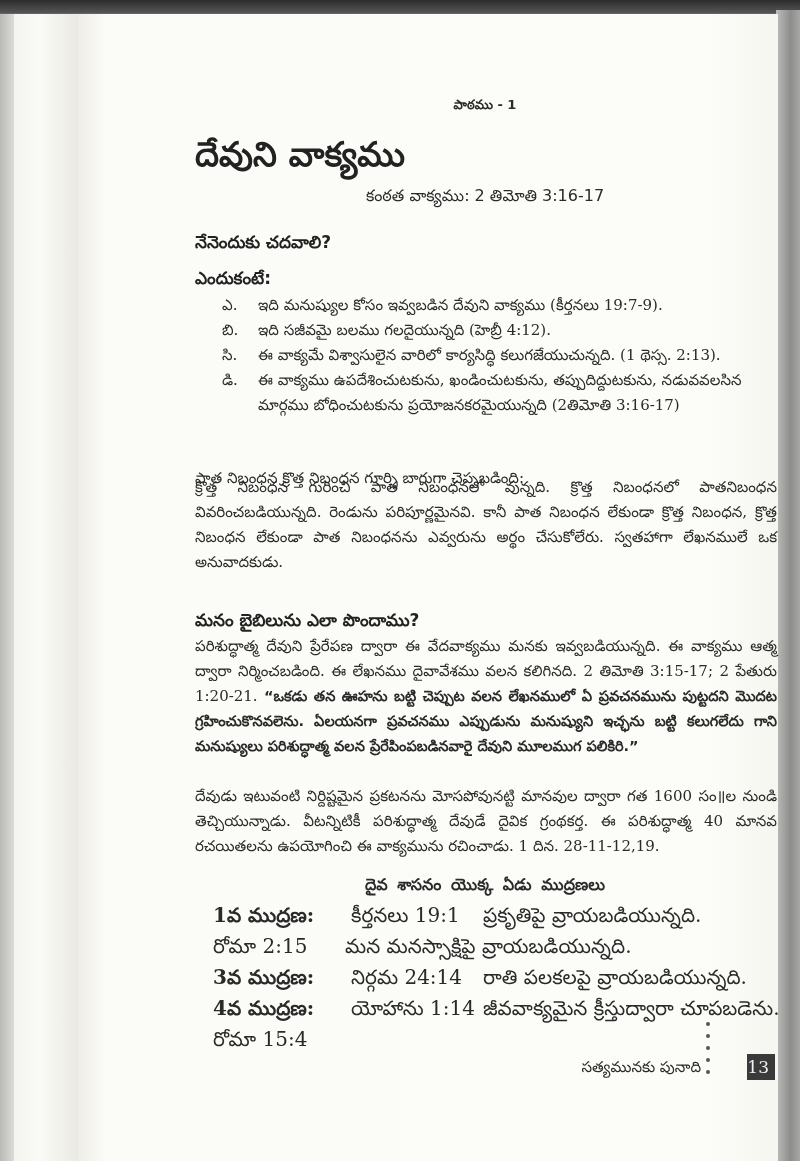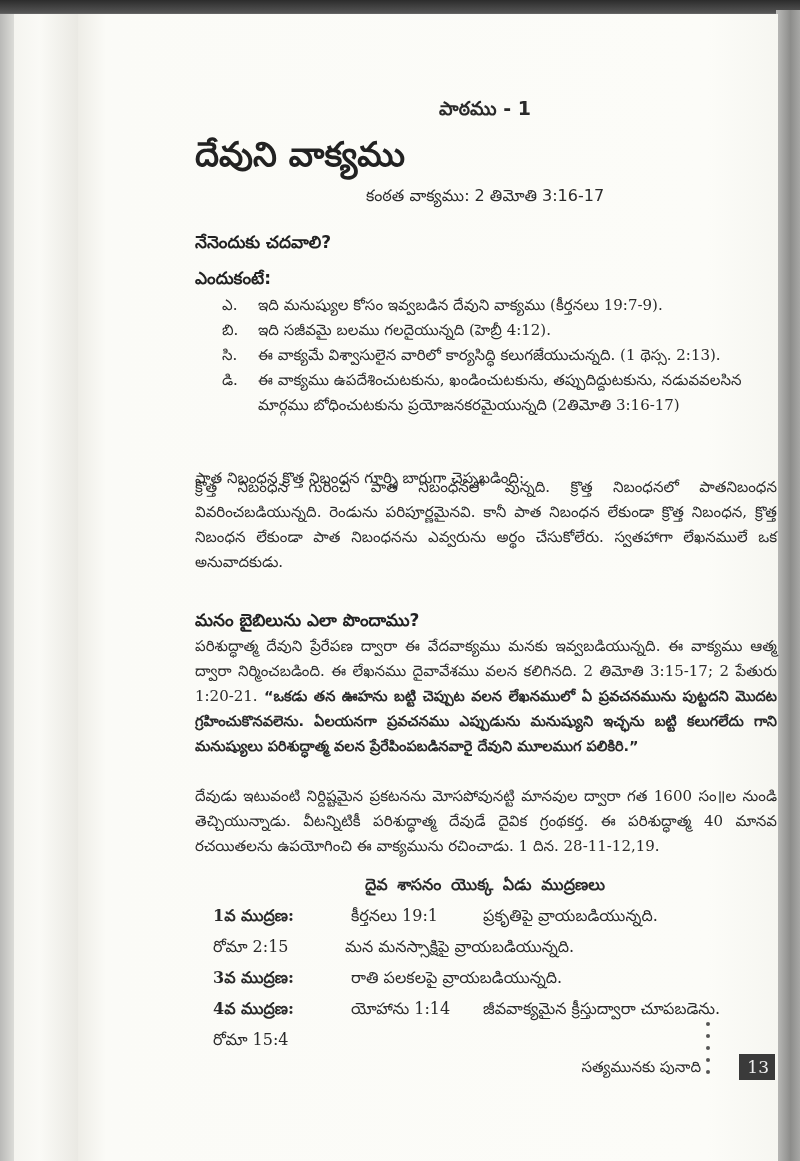--- a/index.html
+++ b/index.html
@@ -14,40 +14,40 @@
       position: absolute; left: 0; top: 14px; width: 80px; height: 1147px;
       background: linear-gradient(90deg, #f2f1ec 0%, #fafaf6 50%, #e9e8e2 100%);
     }
     .left-edge { position:absolute; left:0; top:14px; width:14px; height:1147px; background: linear-gradient(90deg,#b9b9b7,#dcdcd8); }
     .page {
       position: absolute; left: 78px; top: 14px; width: 700px; height: 1147px;
       background: linear-gradient(90deg, #eeede7 0%, #fbfbf7 4%, #fcfcf8 90%, #f6f6f1 100%);
     }
     .right-shade { position:absolute; left:776px; top:10px; width:24px; height:1151px; background: linear-gradient(90deg,#bdbdbb,#8d8d8b 60%,#a7a7a5); }
     .content { position: absolute; left: 117px; top: 0; width: 580px; }
-    .chapter-label { position:absolute; top:83px; left:0; width:580px; text-align:center; font-family:"DejaVu Sans", sans-serif; font-weight:bold; font-size:19px; color:#2a2a2a; }
+    .chapter-label { position:absolute; top:83px; left:0; width:580px; text-align:center; font-family:"DejaVu Sans", sans-serif; font-weight:bold; font-size:13px; color:#2a2a2a; }
     .chapter-title { position:absolute; top:120px; left:0; width:580px; text-align:left; font-family:"DejaVu Sans", sans-serif; font-weight:bold; font-size:34px; color:#222; }
     .memory-verse { position:absolute; top:172px; left:0; width:580px; text-align:center; font-family:"DejaVu Sans", sans-serif; font-size:16px; color:#2a2a2a; }
     .section-heading { position:absolute; left:0; font-family:"DejaVu Sans", sans-serif; font-weight:bold; font-size:17px; color:#222; }
     .list { position:absolute; left:0; width:600px; font-size:15px; }
     .list-item { display:flex; height:25px; line-height:25px; }
     .list-item .marker { width:24px; padding-left:27px; }
     .list-item .text { flex:1; padding-left:12px; }
     .list-cont { padding-left:63px; height:25px; line-height:25px; }
     .para { position:absolute; left:0; width:582px; font-size:15px; line-height:25px; text-align:justify; }
     .para.bold-quote .q { font-weight:bold; font-family:"DejaVu Sans", sans-serif; font-size:14.5px; }
     .seals-heading { position:absolute; top:862px; left:0; width:580px; text-align:center; font-family:Liberation Mono, monospace; font-weight:bold; font-size:16px; }
-    .seals { position:absolute; top:886px; left:18px; width:580px; font-size:16px; }
+    .seals { position:absolute; top:886px; left:18px; width:580px; font-size:20px; }
     .seal-row { display:flex; height:31px; line-height:31px; }
     .seal-row .c1 { width:138px; font-weight:bold; }
     .seal-row .c2 { width:132px; }
     .seal-row .c3 { flex:1; }
     .footer { position:absolute; top:1040px; left:0; width:580px; }
     .footer-title { position:absolute; right:74px; top:0; font-size:15px; line-height:26px; }
-    .page-number { position:absolute; right:0; top:0; width:36px; height:26px; background:#3a3a3a; color:#f0f0f0; text-align:right; padding-right:6px; box-sizing:border-box; font-size:17px; line-height:26px; }
+    .page-number { position:absolute; right:0; top:0; width:28px; height:26px; background:#3a3a3a; color:#f0f0f0; text-align:right; padding-right:6px; box-sizing:border-box; font-size:17px; line-height:26px; }
     .dots { position:absolute; left:706px; top:1022px; width:6px; }
     .dots span { display:block; width:4px; height:4px; border-radius:50%; background:#555; margin-bottom:8px; }
   </style>
 </head>
 <body>
 
 <div class="top-bar"></div>
 <div class="left-page"></div>
 <div class="left-edge"></div>
 <div class="right-shade"></div>
@@ -100,20 +100,21 @@
         <span class="c1">1వ ముద్రణ:</span>
         <span class="c2">కీర్తనలు 19:1</span>
         <span class="c3">ప్రకృతిపై వ్రాయబడియున్నది.</span>
       </div>
       <div class="seal-row">
         <span class="c2">రోమా 2:15</span>
         <span class="c3">మన మనస్సాక్షిపై వ్రాయబడియున్నది.</span>
       </div>
       <div class="seal-row">
         <span class="c1">3వ ముద్రణ:</span>
+        <span class="c2">నిర్గమ 24:14</span>
         <span class="c3">రాతి పలకలపై వ్రాయబడియున్నది.</span>
       </div>
       <div class="seal-row">
         <span class="c1">4వ ముద్రణ:</span>
         <span class="c2">యోహాను 1:14</span>
         <span class="c3">జీవవాక్యమైన క్రీస్తుద్వారా చూపబడెను.</span>
       </div>
       <div class="seal-row">
         <span class="c2">రోమా 15:4</span>
       </div>

